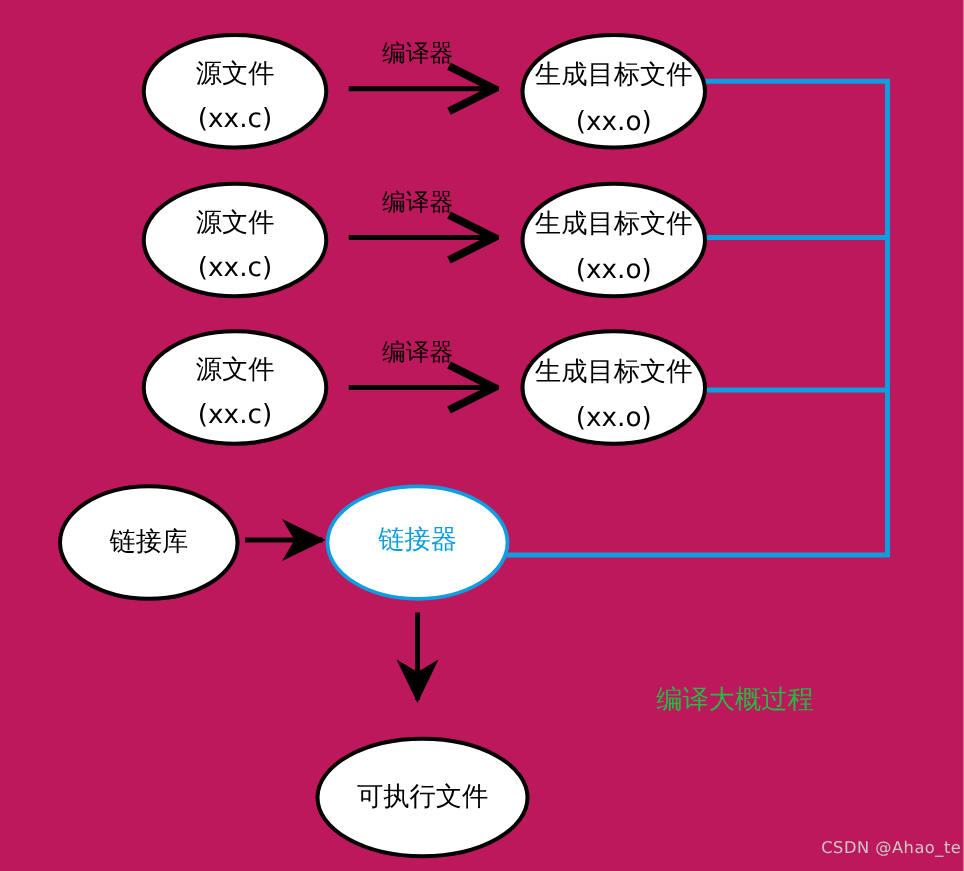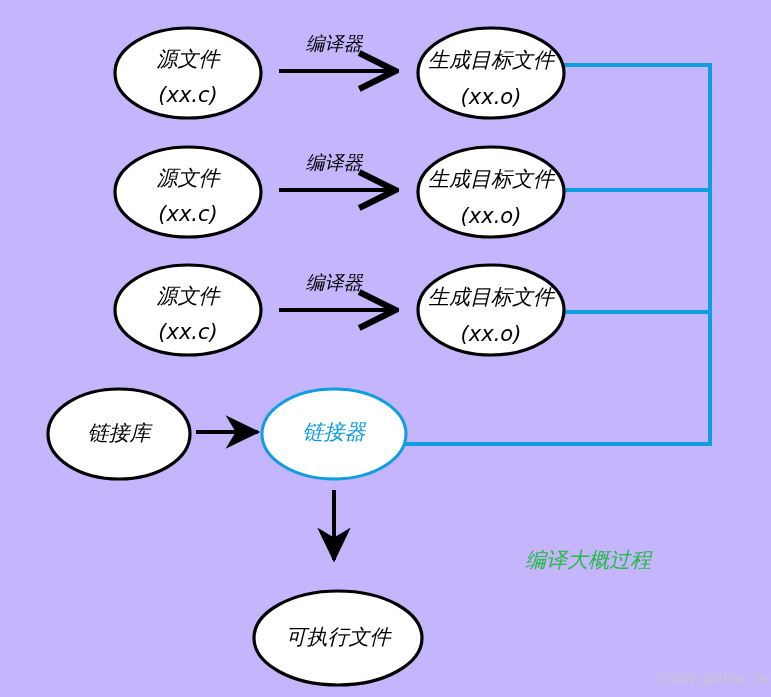--- a/index.html
+++ b/index.html
@@ -7,23 +7,22 @@
     padding: 0;
     background: #ffffff;
   }
   body {
     font-family: "DejaVu Sans", "Liberation Sans", sans-serif;
   }
   #canvas {
     position: relative;
     width: 771px;
     height: 697px;
-    background: #c4b5fd;
+    background: #be185d;
     overflow: hidden;
-    font-style: italic;
   }
   #diagram-svg {
     position: absolute;
     left: 0;
     top: 0;
     width: 771px;
     height: 697px;
   }
   .node-text {
     font-family: "DejaVu Sans", "Liberation Sans", sans-serif;

